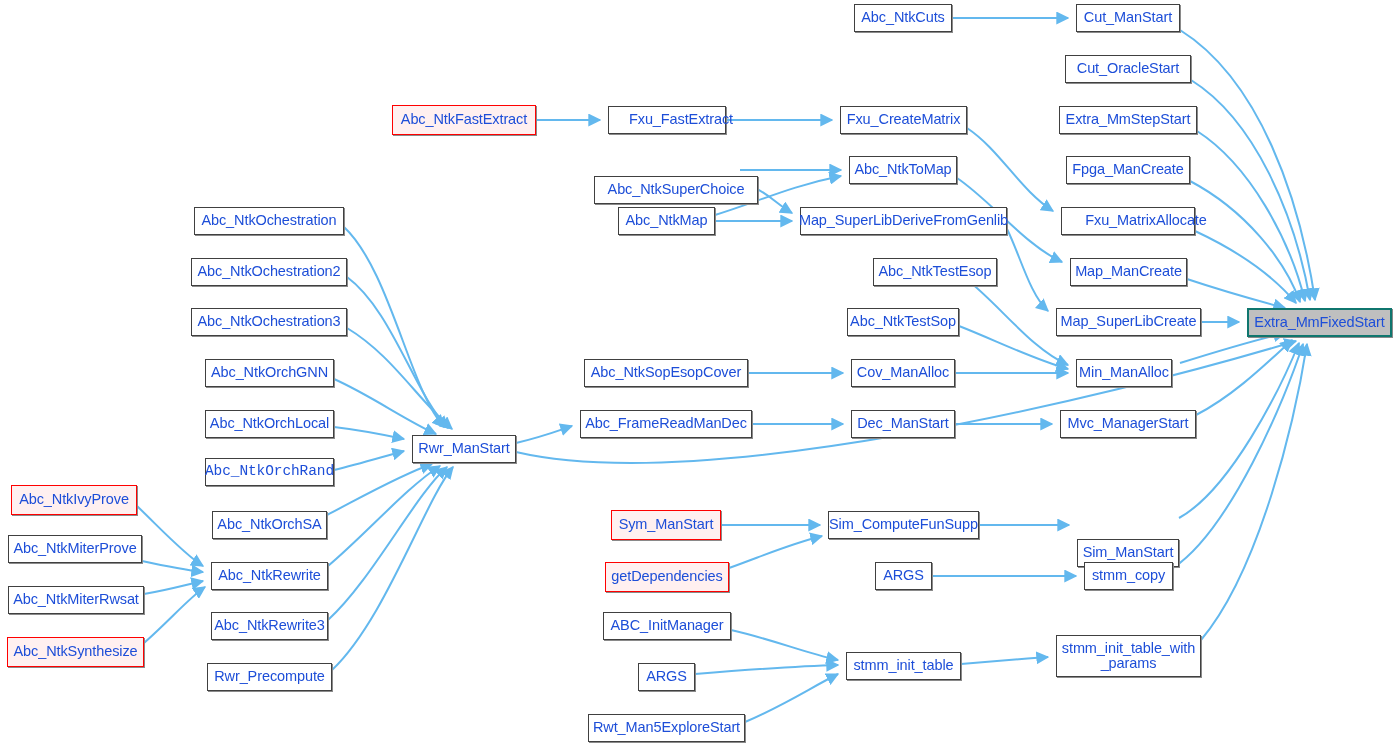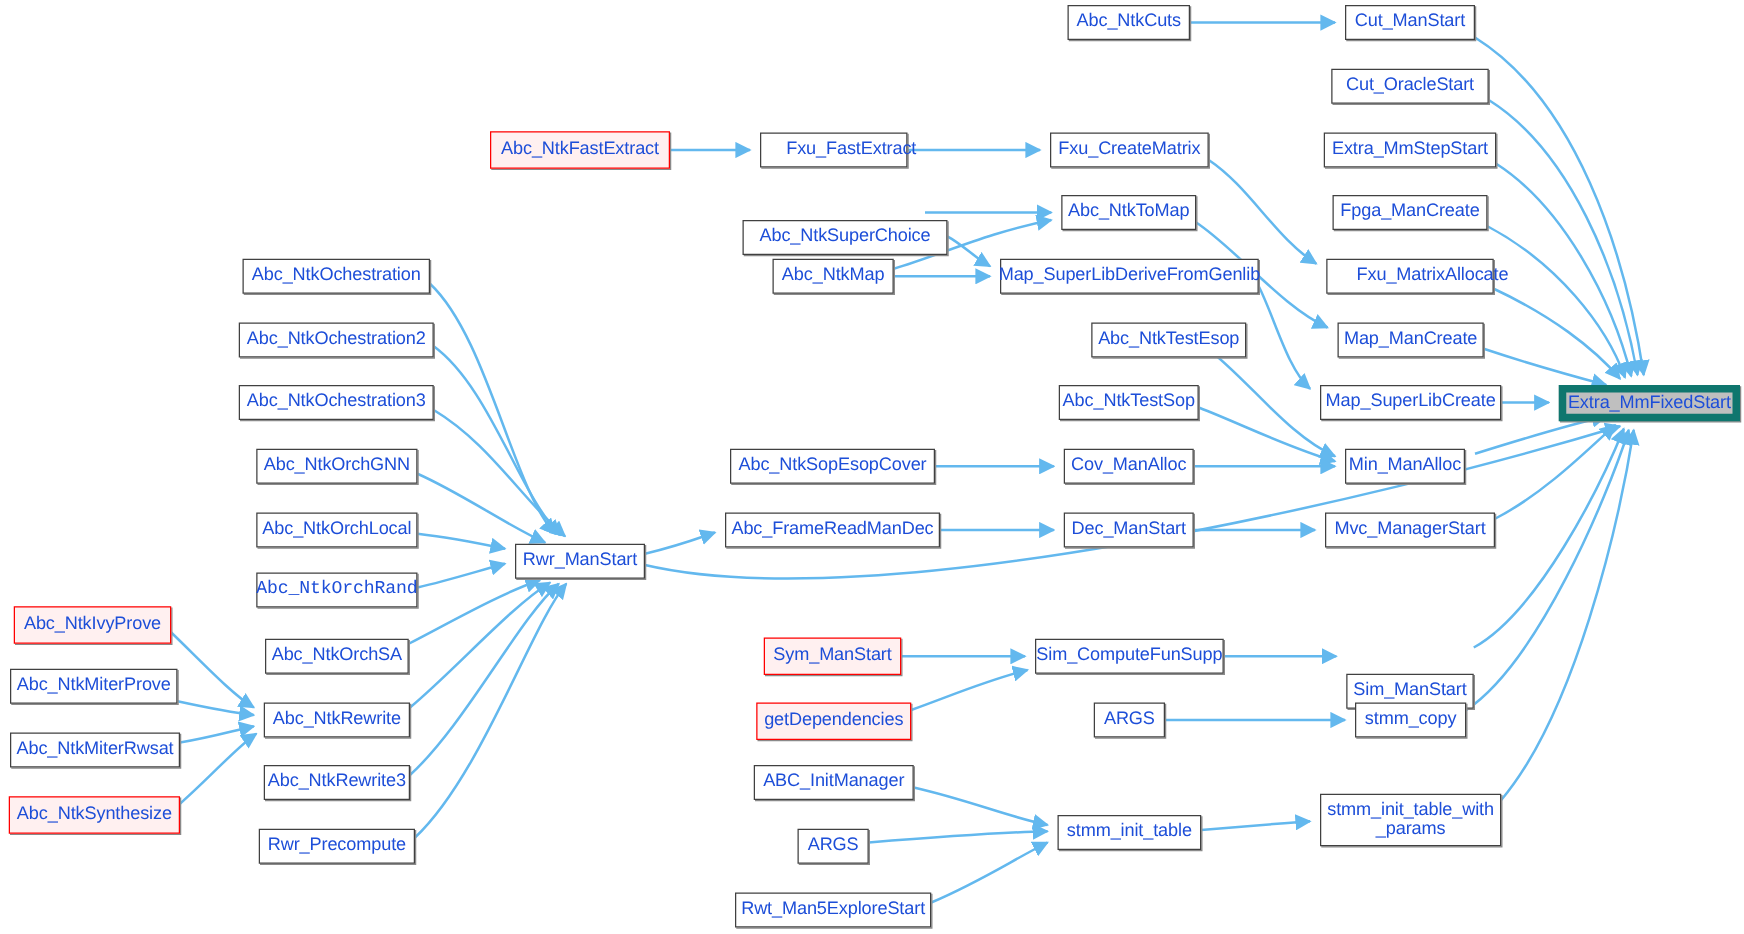--- a/index.html
+++ b/index.html
@@ -20,21 +20,21 @@
     white-space:pre-line;
     letter-spacing:-0.1px;
     cursor:default;
   }
   .node.red{
     background:#fff0f0;
     border:1.5px solid #ff0000;
   }
   .node.current{
     background:#bfbfbf;
-    border:6px solid #0f766e;
+    border:2px solid #0f766e;
   }
 </style>
 </head>
 <body>
 
 <div id="canvas">
   <svg id="edges" xmlns="http://www.w3.org/2000/svg">
     <defs>
       <marker id="arrow" viewBox="0 0 10 10" refX="9" refY="5" markerWidth="6.5" markerHeight="6.5" orient="auto-start-reverse">
         <path d="M 0 0 L 10 5 L 0 10 z" fill="#63b8ee"></path>

